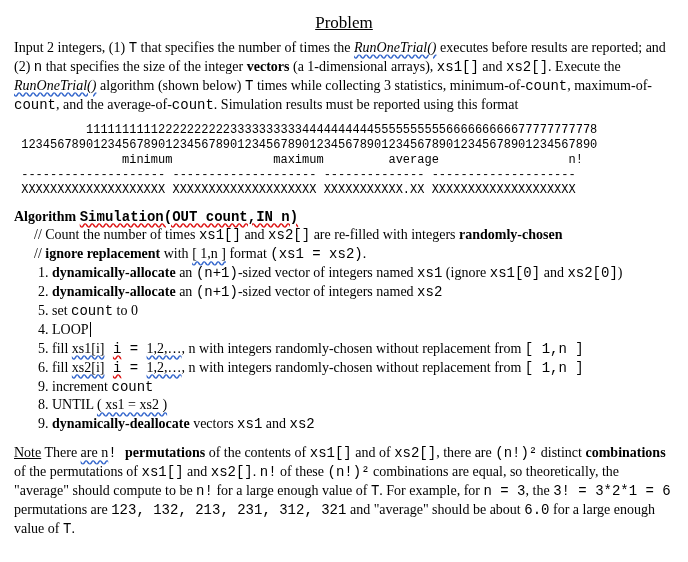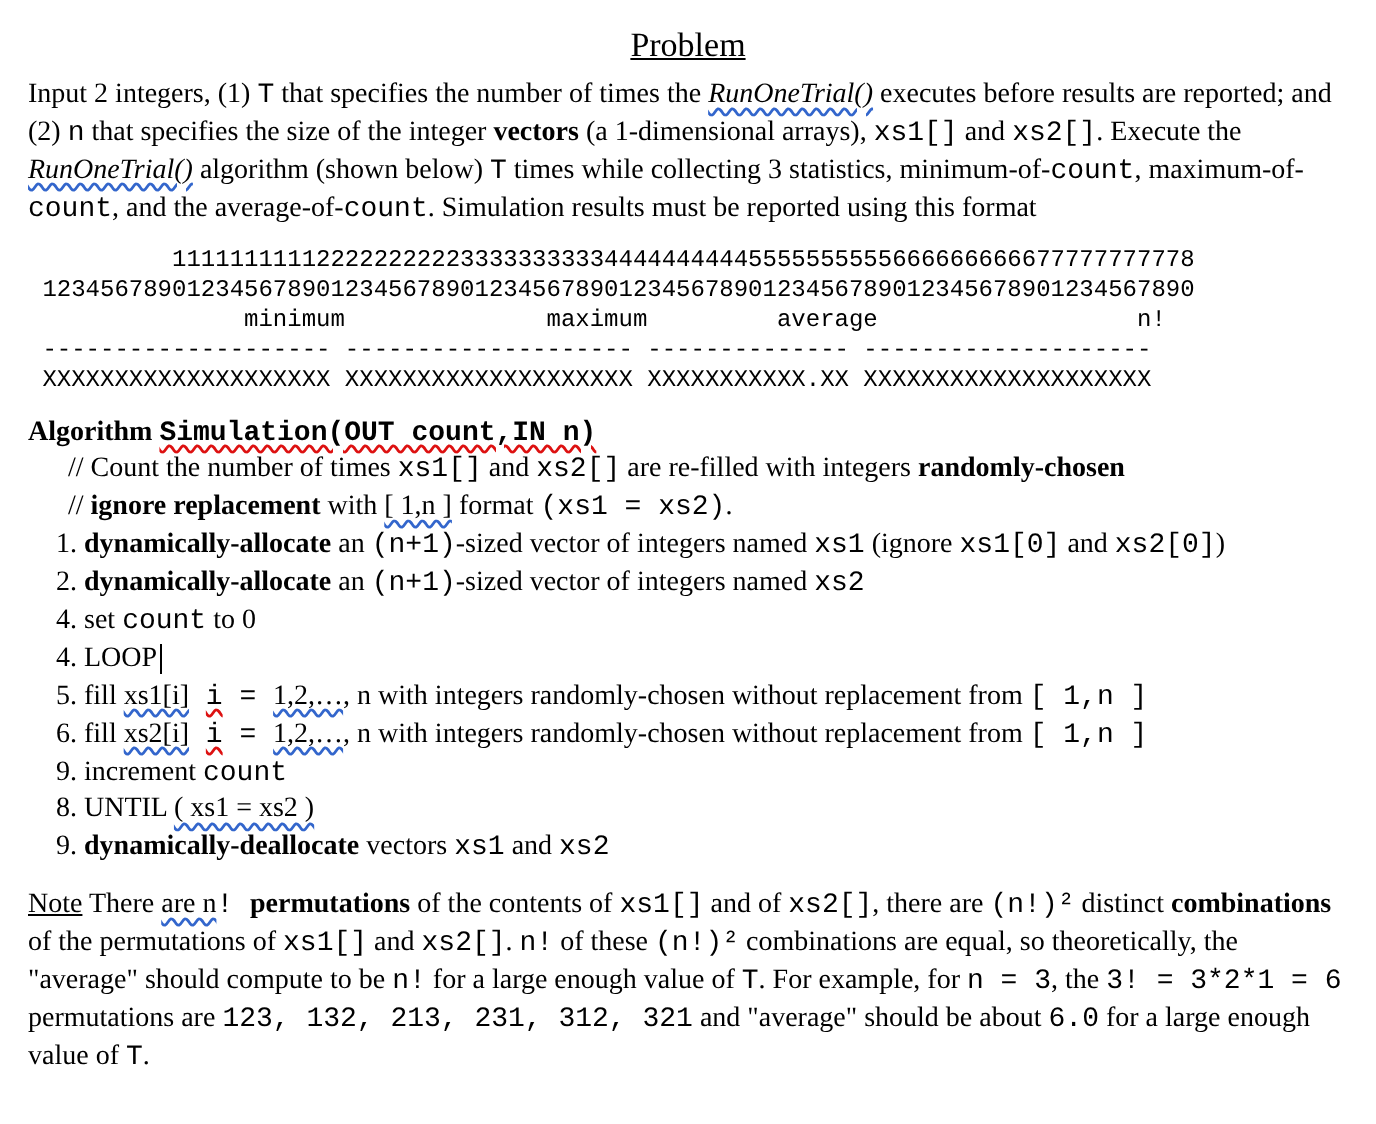--- a/index.html
+++ b/index.html
@@ -32,21 +32,21 @@
   b { font-weight: bold; }
   pre.table {
     font-family: "Courier New", Courier, monospace;
     font-size: 12px;
     white-space: pre;
     margin: 8px 0 10px 0;
     line-height: 1.25;
   }
   .algo-title { margin-top: 6px; }
   .algo-line { margin-left: 20px; }
-  .algo-step { margin-left: 14px; }
+  .algo-step { margin-left: 24px; }
   .cursor {
     border-right: 1px solid #000;
     margin-left:1px;
   }
   p { margin: 0 0 6px 0; }
   .note { margin-top: 10px; }
 </style>
 </head>
 <body>
 
@@ -73,21 +73,21 @@
   <span>//    </span><b>ignore replacement</b><span> with </span><span class="mono squiggle-blue">[ 1,n ]</span><span> format </span><span class="mono">(xs1 = xs2)</span><span>.</span>
 </div>
 
 <div class="algo-step">
   <span>1. </span><b>dynamically-allocate</b><span> an </span><span class="mono">(n+1)</span><span>-sized vector of integers named </span><span class="mono">xs1</span><span> (ignore </span><span class="mono">xs1[0]</span><span> and </span><span class="mono">xs2[0]</span><span>)</span>
 </div>
 <div class="algo-step">
   <span>2. </span><b>dynamically-allocate</b><span> an </span><span class="mono">(n+1)</span><span>-sized vector of integers named </span><span class="mono">xs2</span>
 </div>
 <div class="algo-step">
-  <span>4. set </span><span class="mono">count</span><span> to 0</span>
+  <span>5. set </span><span class="mono">count</span><span> to 0</span>
 </div>
 <div class="algo-step">
   <span>4. LOOP</span><span class="cursor"></span>
 </div>
 <div class="algo-step">
   <span>5.    fill </span><span class="mono squiggle-blue">xs1[i]</span><span class="mono"> </span><span class="mono squiggle-red">i</span><span class="mono"> = </span><span class="mono squiggle-blue">1,2,…</span><span>, n with integers randomly-chosen without replacement from </span><span class="mono">[ 1,n ]</span>
 </div>
 <div class="algo-step">
   <span>6.    fill </span><span class="mono squiggle-blue">xs2[i]</span><span class="mono"> </span><span class="mono squiggle-red">i</span><span class="mono"> = </span><span class="mono squiggle-blue">1,2,…</span><span>, n with integers randomly-chosen without replacement from </span><span class="mono">[ 1,n ]</span>
 </div>

